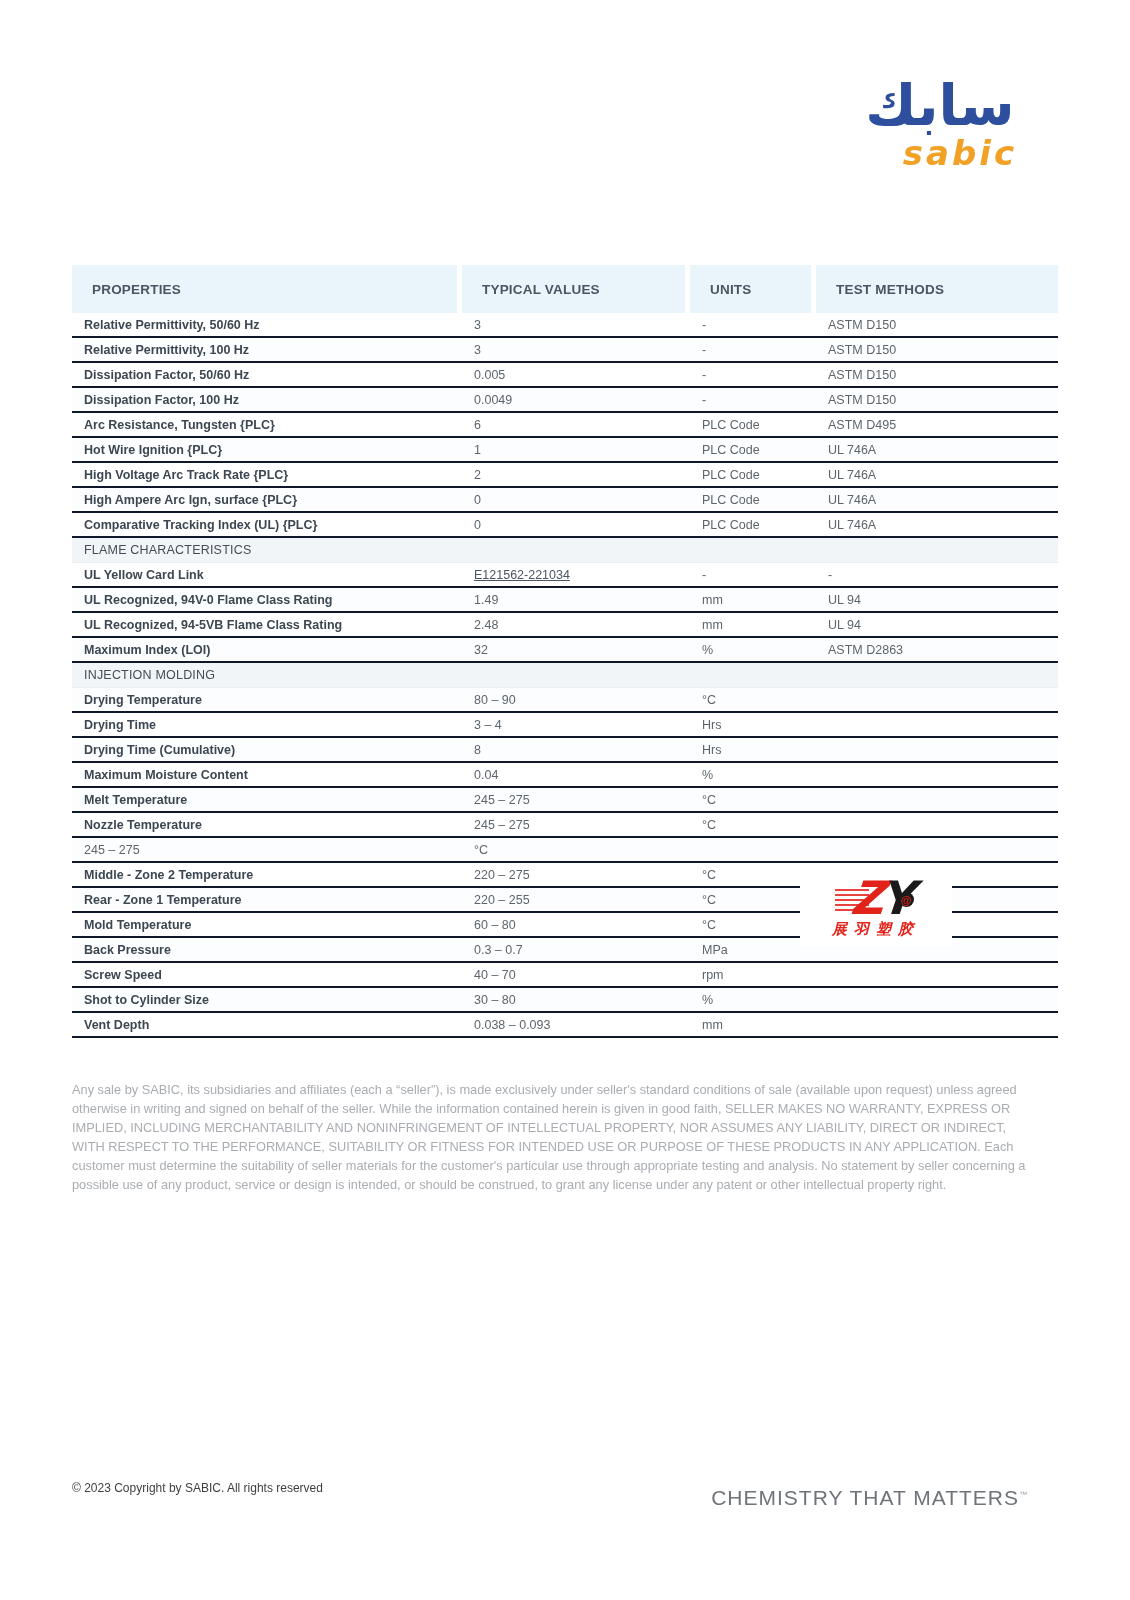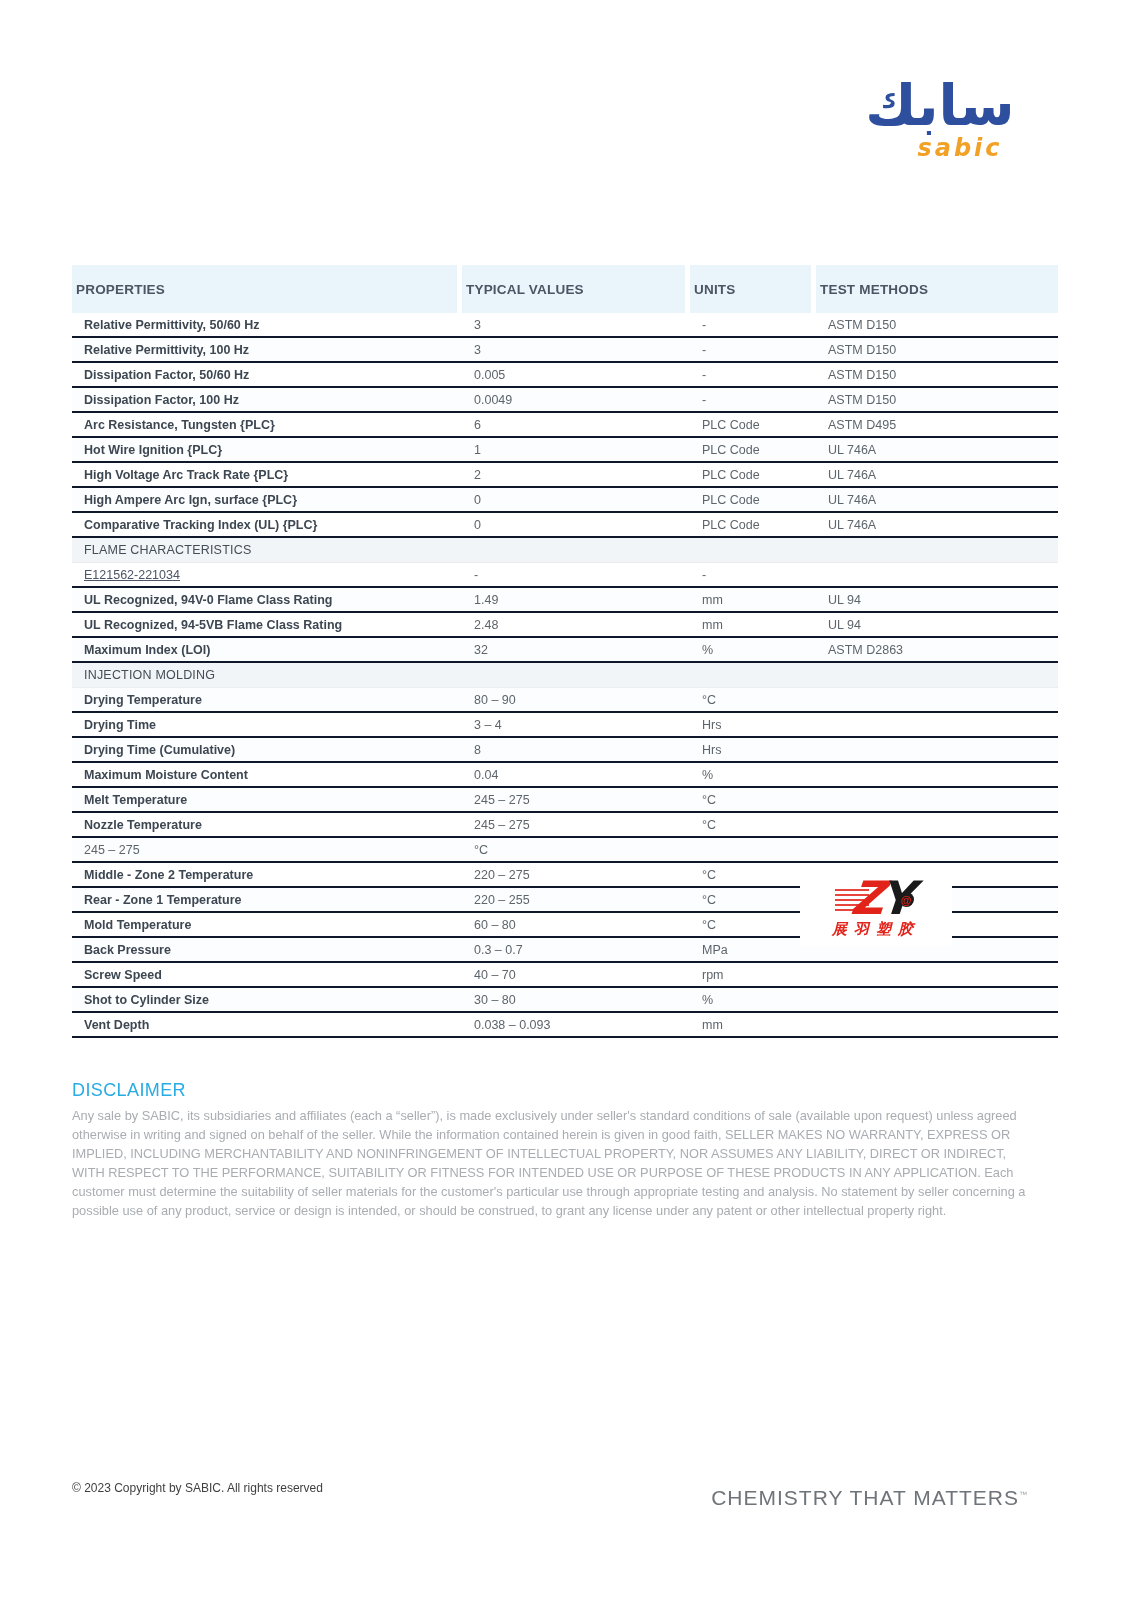--- a/index.html
+++ b/index.html
@@ -16,32 +16,32 @@
   .logo { position:absolute; top:78px; right:80px; width:220px; text-align:center; }
   .logo-arabic {
     font-family:"DejaVu Sans", sans-serif;
     font-weight:bold; font-size:56px; line-height:1.0;
     color:#2d4f9e; letter-spacing:2px;
     display:block;
   }
   .logo-latin {
     font-family:"DejaVu Sans", sans-serif;
     font-weight:bold; font-style:italic;
-    font-size:24px; line-height:1.05;
+    font-size:34px; line-height:1.05;
     color:#f0a126; letter-spacing:3px;
     display:block; margin-top:2px; padding-left:40px;
   }
 
   
   .props-table { position:absolute; top:265px; left:72px; width:986px; }
   .thead { display:grid; grid-template-columns:390px 228px 126px 1fr; height:48px; }
   .th {
     background:#eaf4fb; color:#4b5563;
     font-size:13.5px; font-weight:bold; letter-spacing:0.2px;
-    display:flex; align-items:center; padding-left:4px;
+    display:flex; align-items:center; padding-left:20px;
     border-right:5px solid #ffffff;
   }
   .th:last-child { border-right:none; }
   .data-row {
     display:grid; grid-template-columns:390px 228px 126px 1fr;
     height:25px; border-bottom:2px solid #0f172a;
     background:#ffffff;
   }
   .data-row:nth-child(even) { background:#fcfdfe; }
   .cell { display:flex; align-items:center; padding-left:12px; font-size:12.5px; }
@@ -180,20 +180,21 @@
           <div class="cell method">UL 746A</div>
         </div>
         <div class="data-row">
           <div class="cell prop">Comparative Tracking Index (UL) {PLC}</div>
           <div class="cell val">0</div>
           <div class="cell unit">PLC Code</div>
           <div class="cell method">UL 746A</div>
         </div>
         <div class="section-row">FLAME CHARACTERISTICS</div>
         <div class="data-row">
+          <div class="cell prop">UL Yellow Card Link</div>
           <div class="cell val">
             <a class="link">E121562-221034</a>
           </div>
           <div class="cell unit">-</div>
           <div class="cell method">-</div>
         </div>
         <div class="data-row">
           <div class="cell prop">UL Recognized, 94V-0 Flame Class Rating</div>
           <div class="cell val">1.49</div>
           <div class="cell unit">mm</div>
@@ -302,21 +303,20 @@
     <div class="zy-row">
       <span class="zy-lines"></span>
       <span class="zy-z">Z</span>
       <span class="zy-at">@</span>
       <span class="zy-y">Y</span>
     </div>
     <div class="zy-cn">展羽塑胶</div>
   </div>
 
   <div class="disclaimer">
-    <div class="disclaimer-title">DISCLAIMER</div>
     <div class="disclaimer-body">Any sale by SABIC, its subsidiaries and affiliates (each a “seller”), is made exclusively under seller's standard conditions of sale (available upon request) unless agreed otherwise in writing and signed on behalf of the seller. While the information contained herein is given in good faith, SELLER MAKES NO WARRANTY, EXPRESS OR IMPLIED, INCLUDING MERCHANTABILITY AND NONINFRINGEMENT OF INTELLECTUAL PROPERTY, NOR ASSUMES ANY LIABILITY, DIRECT OR INDIRECT, WITH RESPECT TO THE PERFORMANCE, SUITABILITY OR FITNESS FOR INTENDED USE OR PURPOSE OF THESE PRODUCTS IN ANY APPLICATION. Each customer must determine the suitability of seller materials for the customer's particular use through appropriate testing and analysis. No statement by seller concerning a possible use of any product, service or design is intended, or should be construed, to grant any license under any patent or other intellectual property right.</div>
   </div>
 
   <div class="footer-copy">© 2023 Copyright by SABIC. All rights reserved</div>
   <div class="footer-tagline">
     <span>CHEMISTRY THAT MATTERS</span><sup>™</sup>
   </div>
 
 </div>
 

